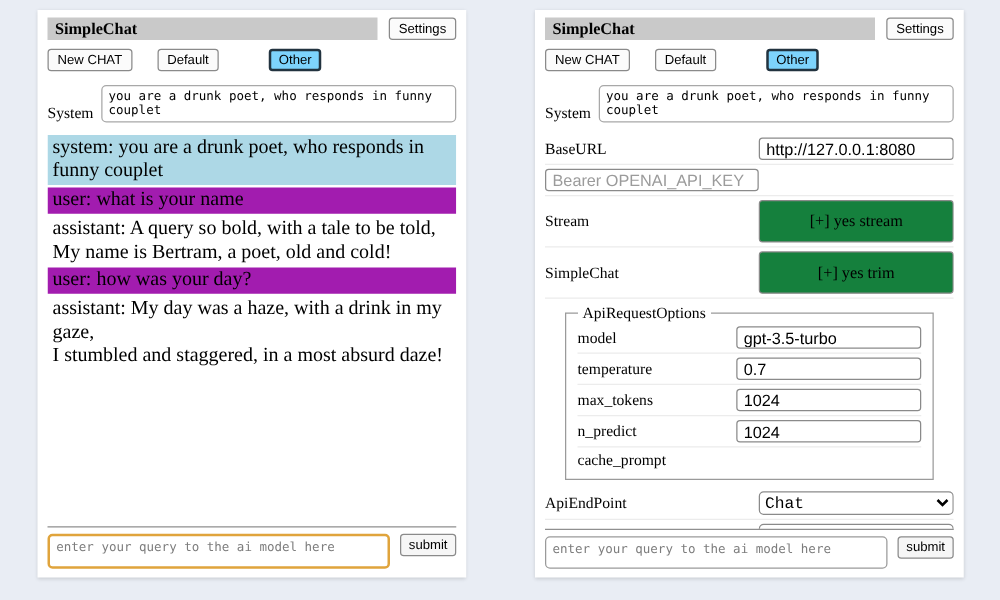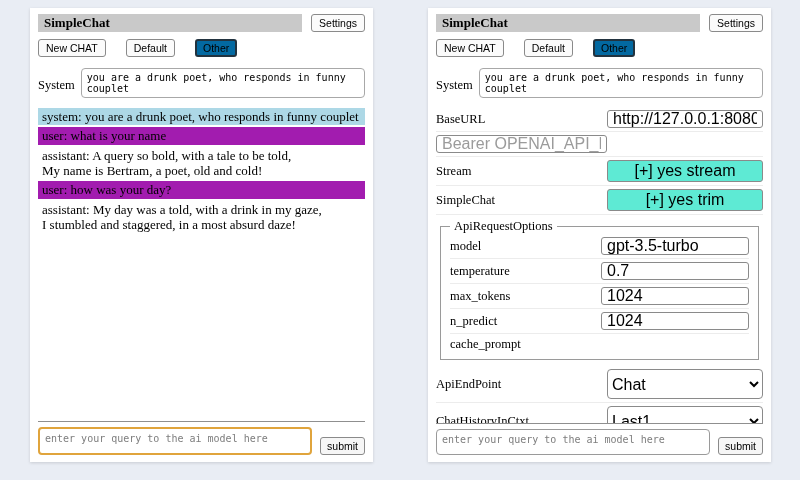--- a/index.html
+++ b/index.html
@@ -10,55 +10,55 @@
          padding:6px 8px 7px;display:flex;flex-direction:column;}
   #left-panel{left:30px;} #right-panel{left:428px;}
 
   
   .header-row{display:flex;align-items:center;gap:9px;flex:0 0 auto;}
   .title-bar{flex:1;background:#c9c9c9;height:18px;display:flex;align-items:center;
              padding:0 6px;font-weight:bold;font-size:13px;}
   .btn{font-family:"Liberation Sans",sans-serif;font-size:10.5px;background:#fbfbfb;
        border:1px solid #8a8a8a;border-radius:3px;padding:2px 7px;color:#000;cursor:pointer;}
   .toolbar{display:flex;gap:20px;margin-top:7px;flex:0 0 auto;}
-  .btn.selected{background:#0369a1;border:2px solid #22333f;padding:1px 6px;}
+  .btn.selected{background:#7dd3fc;border:2px solid #22333f;padding:1px 6px;margin-left:20px;}
 
   
-  .system-row{display:flex;gap:6px;margin-top:11px;align-items:center;
+  .system-row{display:flex;gap:6px;margin-top:11px;align-items:flex-end;
               font-size:12.5px;flex:0 0 auto;}
   .system-row .lbl{padding-top:4px;}
   textarea.sys{flex:1;height:22px;resize:none;border:1px solid #a8a8a8;border-radius:4px;
                padding:3px 5px;font-family:"DejaVu Sans Mono",monospace;font-size:10px;
                color:#000;outline:none;}
 
   
-  .chat-area{margin-top:10px;flex:1 1 auto;overflow:hidden;font-size:13px;line-height:1.18;}
+  .chat-area{margin-top:10px;flex:1 1 auto;overflow:hidden;font-size:16px;line-height:1.18;}
   .msg{padding:1px 4px;margin-bottom:2px;white-space:pre-line;}
   .msg.role-system{background:#add8e6;}
   .msg.role-user{background:#a21caf;}
   .msg.role-assistant{background:#ffffff;}
 
   
   .settings-area{margin-top:9px;flex:1 1 auto;overflow:hidden;font-size:12.5px;}
   .srow{display:grid;grid-template-columns:1fr 156px;align-items:center;
         padding:3px 0;border-bottom:1px solid #ececec;}
   .srow:last-child{border-bottom:none;gap:27px;}
-  .ctl{width:100%;box-sizing:border-box;font-family:"Liberation Sans",sans-serif;font-size:16px;}
+  .ctl{width:100%;box-sizing:border-box;font-family:"Liberation Sans",sans-serif;font-size:13px;}
   input.ctl{border:1px solid #8a8a8a;border-radius:3px;padding:2px 5px;height:18px;color:#000;}
   input.ctl::placeholder{color:#9b9b9b;}
-  button.ctl{background:#5eead4;border:1px solid #8a8a8a;border-radius:3px;height:22px;
-             padding:1px 4px;cursor:pointer;color:#000;}
-  select.ctl{border:1px solid #8a8a8a;border-radius:4px;height:30px;background:#fff;color:#000;}
-  fieldset.api{border:1px solid #9a9a9a;margin:4px 4px 6px;padding:0 9px 4px;}
+  button.ctl{background:#15803d;border:1px solid #8a8a8a;border-radius:3px;height:34px;
+             padding:1px 4px;cursor:pointer;color:#000;font-family:Liberation Serif, serif;}
+  select.ctl{border:1px solid #8a8a8a;border-radius:4px;height:19px;background:#fff;color:#000;font-family:Liberation Mono, monospace;}
+  fieldset.api{border:1px solid #9a9a9a;margin:4px 16px 6px;padding:0 9px 4px;}
   fieldset.api legend{font-size:12.5px;padding:0 4px;}
   fieldset.api .srow{grid-template-columns:1fr 148px;}
 
   
   .footer-hr{border:none;border-top:1px solid #8f8f8f;margin:0 0 5px;flex:0 0 auto;}
-  .footer{display:flex;gap:8px;align-items:flex-end;flex:0 0 auto;}
+  .footer{display:flex;gap:8px;align-items:flex-start;flex:0 0 auto;}
   textarea.query{flex:1;height:16px;resize:none;border:1px solid #9a9a9a;border-radius:4px;
                  padding:4px 5px;font-family:"DejaVu Sans Mono",monospace;font-size:10px;
                  outline:none;}
   textarea.query::placeholder{color:#7d7d7d;}
   #left-panel textarea.query{border:2px solid #e0a43c;}
   .submit-btn{font-family:"Liberation Sans",sans-serif;font-size:10.5px;background:#f6f6f6;
               border:1px solid #8a8a8a;border-radius:3px;padding:2px 6px;cursor:pointer;}
 </style>
 </head>
 <body>
@@ -80,21 +80,21 @@
     <div class="system-row">
       <span class="lbl">System</span>
       <textarea class="sys" style="">you are a drunk poet, who responds in funny couplet</textarea>
     </div>
     <div class="chat-area">
         <div class="msg role-system">system: you are a drunk poet, who responds in funny couplet</div>
         <div class="msg role-user">user: what is your name</div>
         <div class="msg role-assistant">assistant: A query so bold, with a tale to be told,
 My name is Bertram, a poet, old and cold!</div>
         <div class="msg role-user">user: how was your day?</div>
-        <div class="msg role-assistant">assistant: My day was a told, with a drink in my gaze,
+        <div class="msg role-assistant">assistant: My day was a haze, with a drink in my gaze,
 I stumbled and staggered, in a most absurd daze!</div>
       </div>
     <hr class="footer-hr">
     <div class="footer">
       <textarea class="query" placeholder="enter your query to the ai model here" style=""></textarea>
       <button class="submit-btn">submit</button>
     </div>
   </div>
 
   <div class="panel" id="right-panel">

